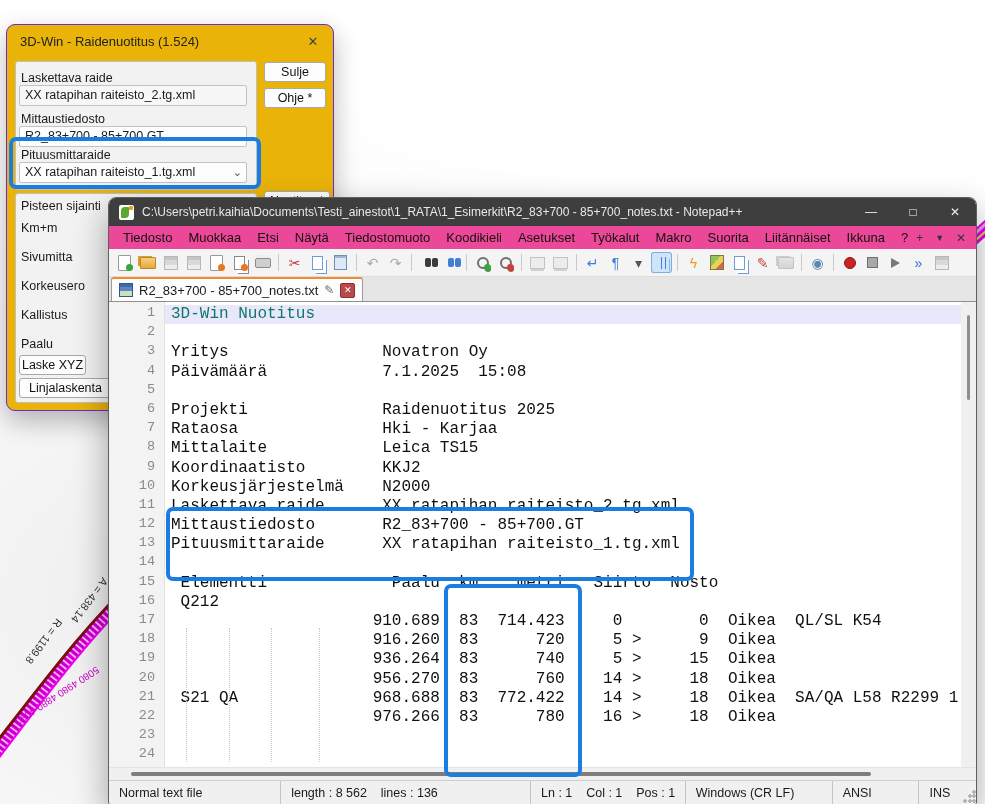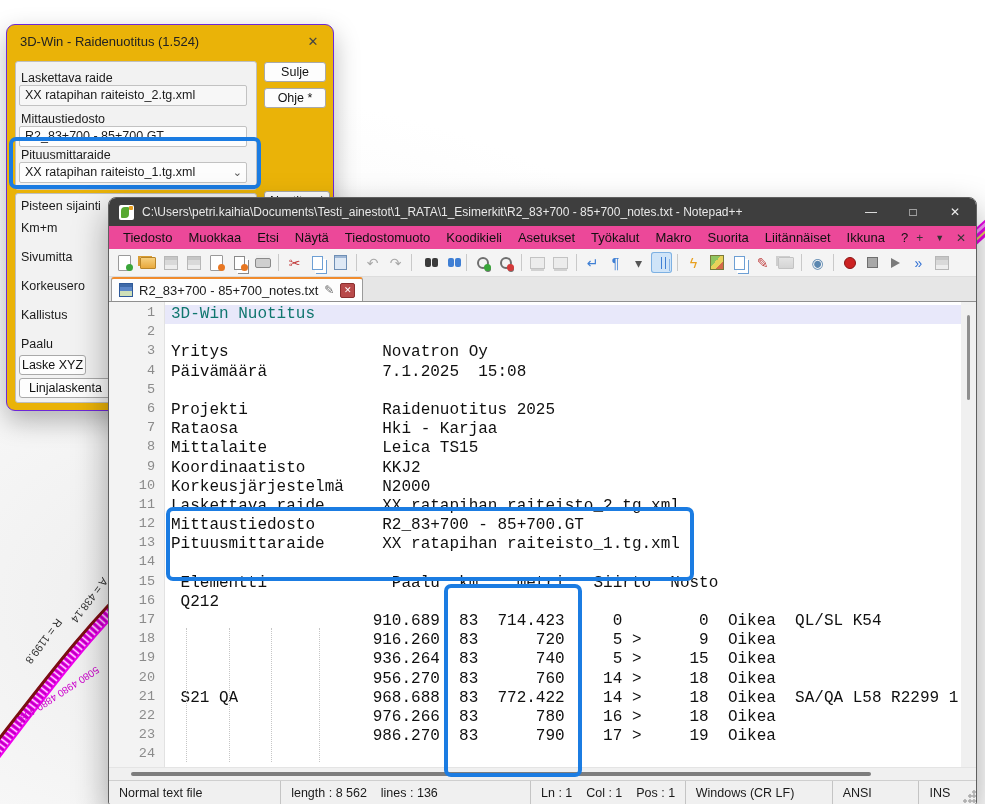--- a/index.html
+++ b/index.html
@@ -278,21 +278,20 @@
         <div class="eline">Pituusmittaraide      XX ratapihan raiteisto_1.tg.xml</div>
         <div class="eline"></div>
         <div class="eline"> Elementti             Paalu  km    metri   Siirto  Nosto</div>
         <div class="eline"> Q212</div>
         <div class="eline">                     910.689  83  714.423     0        0  Oikea  QL/SL K54</div>
         <div class="eline">                     916.260  83      720     5 &gt;      9  Oikea</div>
         <div class="eline">                     936.264  83      740     5 &gt;     15  Oikea</div>
         <div class="eline">                     956.270  83      760    14 &gt;     18  Oikea</div>
         <div class="eline"> S21 QA              968.688  83  772.422    14 &gt;     18  Oikea  SA/QA L58 R2299 1</div>
         <div class="eline">                     976.266  83      780    16 &gt;     18  Oikea</div>
-        <div class="eline">                     986.270  83      790    17 &gt;     19  Oikea</div>
       </div>
     <div class="vscroll">
         <div class="vthumb"></div>
       </div>
   </div>
   <div class="hscroll">
       <div class="hthumb"></div>
     </div>
 
   <div class="statusbar">

